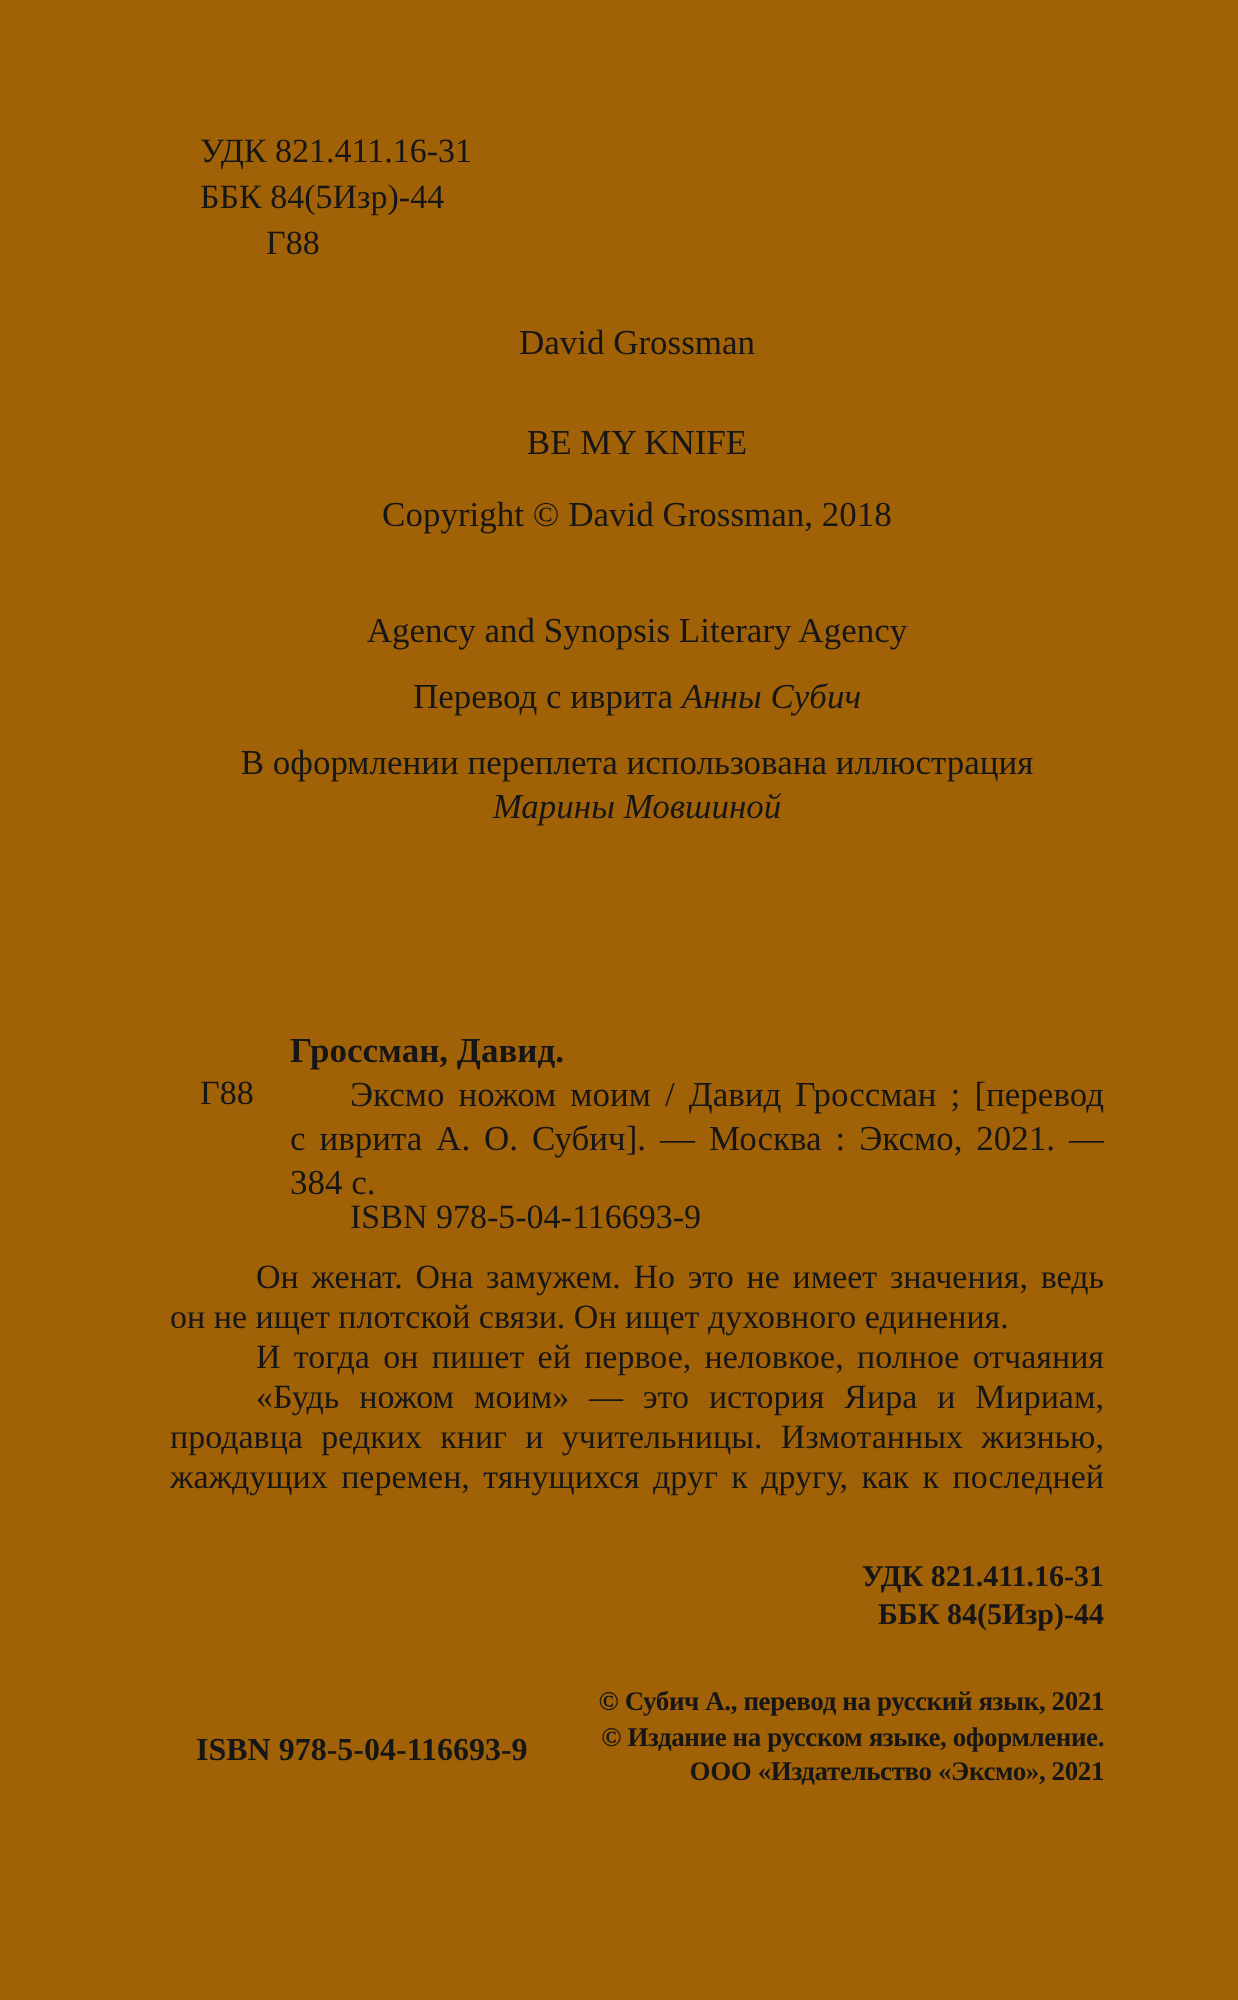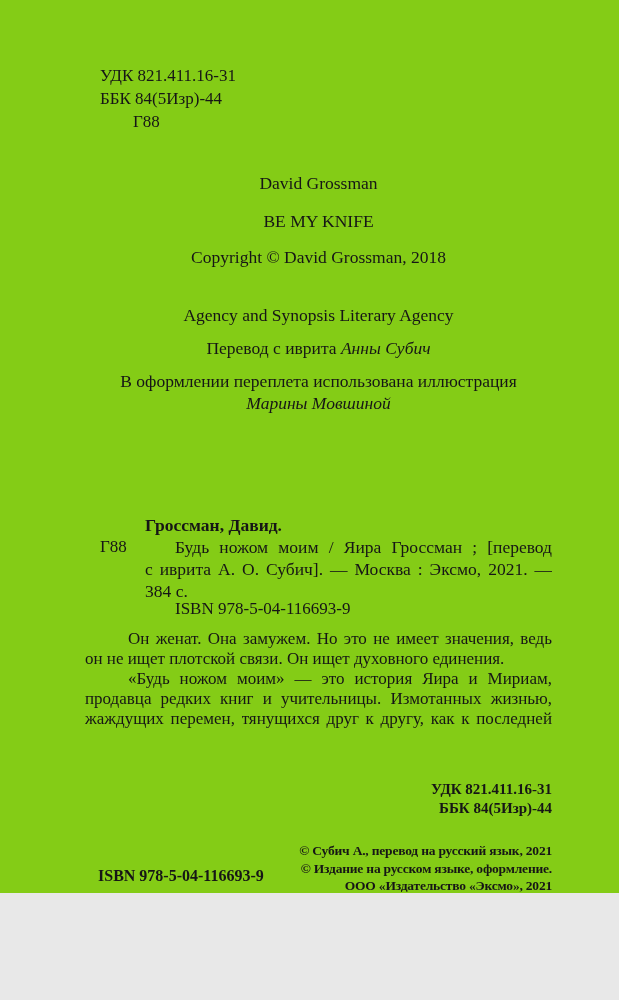--- a/index.html
+++ b/index.html
@@ -1,20 +1,20 @@
 <!DOCTYPE html>
 <html><head>
 <meta charset="utf-8">
 <style>
   html,body { margin:0; padding:0; background:#e8e8e8; }
   .page {
     position: relative;
-    width: 619px; height: 893px;
+    width: 619px; height: 1000px;
     margin: 0 auto;
-    background: #84cc16;
+    background: #a16207;
     color: #161616;
     font-family: "Liberation Serif", "DejaVu Serif", serif;
     overflow: hidden;
   }
   .abs { position: absolute; }
 
   
   .codes-top { left:100px; top:64px; font-size:17px; line-height:23px; }
   .codes-top .sign { padding-left:33px; }
 
@@ -52,45 +52,46 @@
 <body>
 
 <div class="page">
 
   <div class="abs codes-top">
     <div>УДК 821.411.16-31</div>
     <div>ББК 84(5Изр)-44</div>
     <div class="sign">Г88</div>
   </div>
 
-  <div class="abs cline" style="top:172px;">David Grossman</div>
+  <div class="abs cline" style="top:160px;">David Grossman</div>
   <div class="abs cline" style="top:210px;">BE MY KNIFE</div>
   <div class="abs cline" style="top:246px;">Copyright © David Grossman, 2018</div>
 
   <div class="abs cline" style="top:304px;">Agency and Synopsis Literary Agency</div>
 
   <div class="abs cline" style="top:337px;">
     <span>Перевод с иврита </span><span class="it">Анны Субич</span>
   </div>
 
   <div class="abs cline" style="top:370px;">В оформлении переплета использована иллюстрация</div>
   <div class="abs cline it" style="top:392px;">Марины Мовшиной</div>
 
   <div class="abs cat-author">Гроссман, Давид.</div>
   <div class="abs cat-sign">Г88</div>
   <div class="abs cat-record">
-    <div class="rl jl ind1">Будь ножом моим / Яира Гроссман ; [перевод</div>
+    <div class="rl jl ind1">Эксмо ножом моим / Давид Гроссман ; [перевод</div>
     <div class="rl jl">с иврита А. О. Субич]. — Москва : Эксмо, 2021. —</div>
     <div class="rl">384 с.</div>
   </div>
   <div class="abs cat-isbn">ISBN 978-5-04-116693-9</div>
 
   <div class="abs annot">
     <div class="al jl ind">Он женат. Она замужем. Но это не имеет значения, ведь</div>
     <div class="al">он не ищет плотской связи. Он ищет духовного единения.</div>
+    <div class="al jl ind">И тогда он пишет ей первое, неловкое, полное отчаяния</div>
     <div class="al jl ind">«Будь ножом моим» — это история Яира и Мириам,</div>
     <div class="al jl">продавца редких книг и учительницы. Измотанных жизнью,</div>
     <div class="al jl">жаждущих перемен, тянущихся друг к другу, как к последней</div>
   </div>
 
   <div class="abs codes-bottom">
     <div>УДК 821.411.16-31</div>
     <div>ББК 84(5Изр)-44</div>
   </div>
 

